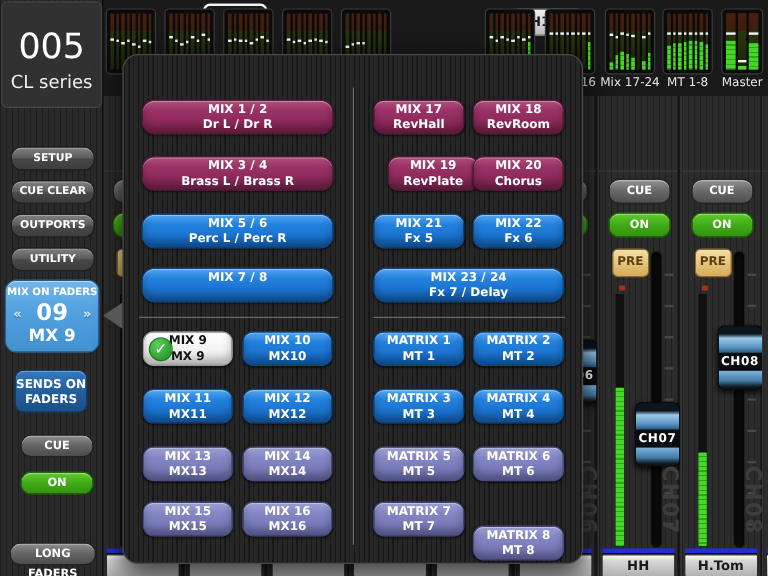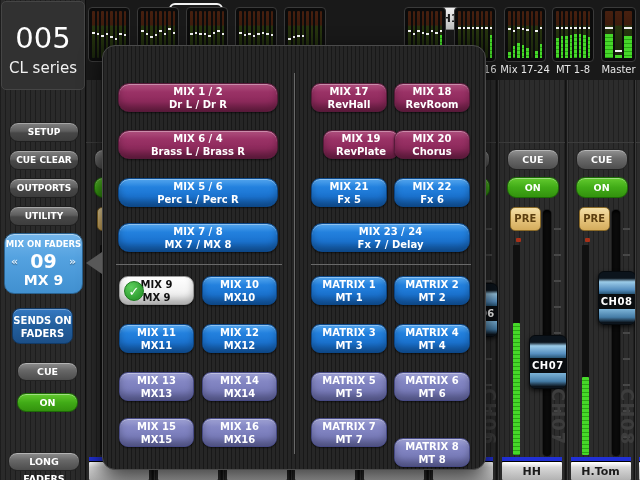--- a/index.html
+++ b/index.html
@@ -705,30 +705,29 @@
 <div class="abs" id="dialog">
   <div class="abs dlg-vdiv"></div>
   <div class="abs dlg-hdiv" id="dlg-hdiv-left"></div>
   <div class="abs dlg-hdiv" id="dlg-hdiv-right"></div>
   <div id="dlg-buttons">
       <div class="abs busbtn wide btn-magenta" style="left: 15px; top: 37px; width: 160px;">
         <div>MIX 1 / 2</div>
         <div>Dr L / Dr R</div>
       </div>
       <div class="abs busbtn wide btn-magenta" style="left: 15px; top: 84px; width: 160px;">
-        <div>MIX 6 / 4</div>
+        <div>MIX 3 / 4</div>
         <div>Brass L / Brass R</div>
       </div>
       <div class="abs busbtn wide btn-blue" style="left: 15px; top: 132px; width: 160px;">
         <div>MIX 5 / 6</div>
         <div>Perc L / Perc R</div>
       </div>
       <div class="abs busbtn wide btn-blue" style="left: 15px; top: 177px; width: 160px;">
         <div>MIX 7 / 8</div>
-        <div>MX 7 / MX 8</div>
       </div>
       <div class="abs busbtn btn-magenta" style="left: 208px; top: 37px; width: 76px;">
         <div>MIX 17</div>
         <div>RevHall</div>
       </div>
       <div class="abs busbtn btn-magenta" style="left: 291px; top: 37px; width: 76px;">
         <div>MIX 18</div>
         <div>RevRoom</div>
       </div>
       <div class="abs busbtn btn-magenta" style="left: 208px; top: 84px; width: 76px; margin-left: 12px;">

